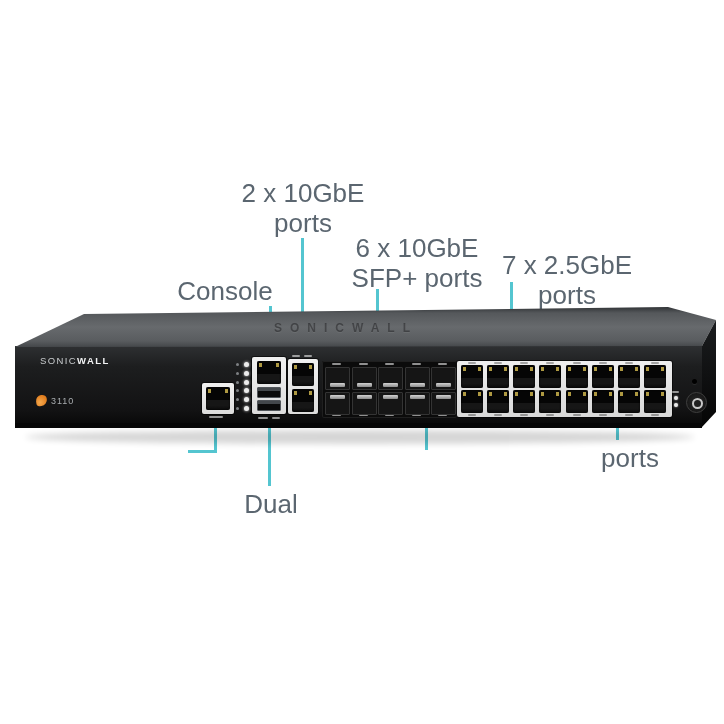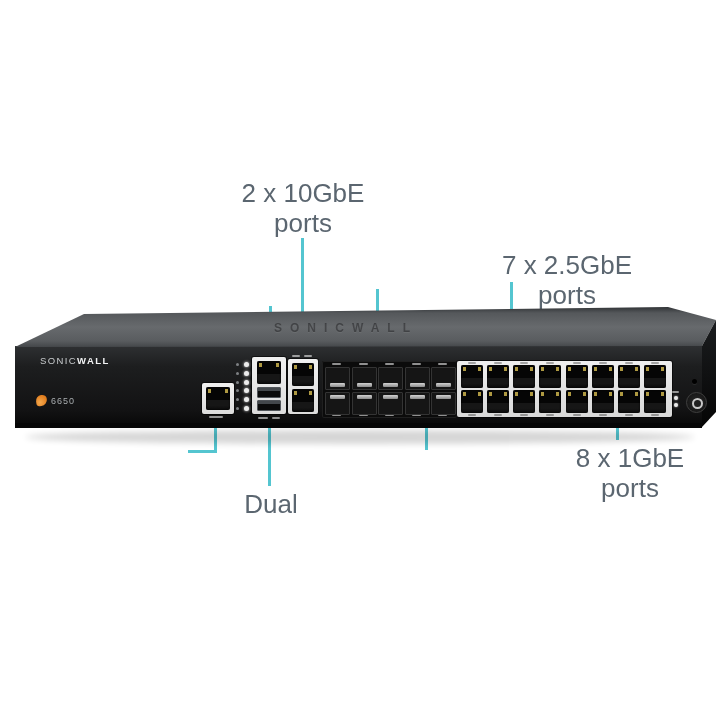--- a/index.html
+++ b/index.html
@@ -69,31 +69,37 @@
 </style>
 </head>
 <body>
 
 <div id="scene">
 
   <div class="callout" style="left:303px;top:178px;">
     <div>2 x 10GbE</div>
     <div>ports</div>
   </div>
+  <div class="callout" style="left:225px;top:276px;">
+    <div>Console</div>
+  </div>
+  <div class="callout" style="left:417px;top:233px;">
+    <div>6 x 10GbE</div>
+    <div>SFP+ ports</div>
+  </div>
   <div class="callout" style="left:567px;top:250px;">
     <div>7 x 2.5GbE</div>
     <div>ports</div>
   </div>
   <div class="callout" style="left:145px;top:436px;">
   </div>
   <div class="callout" style="left:271px;top:489px;text-align:center;">
     <div>Dual</div>
   </div>
   <div class="callout" style="left:630px;top:443px;">
-    <div>8 x 1GbE</div>
     <div>ports</div>
   </div>
 
   <div class="vline" style="left:301px;top:238px;height:152px;"></div>
   <div class="vline" style="left:269px;top:306px;height:64px;"></div>
   <div class="vline" style="left:376px;top:289px;height:104px;"></div>
   <div class="vline" style="left:510px;top:282px;height:108px;"></div>
   <div class="hline" style="left:188px;top:450px;width:29px;"></div>
   <div class="vline" style="left:214px;top:408px;height:45px;"></div>
   <div class="vline" style="left:268px;top:400px;height:86px;"></div>
@@ -128,21 +134,21 @@
     <polygon points="15,347 84,314 668,307 716,320 702,346" fill="url(#topGrad)"></polygon>
     <polygon points="702,346 716,320 716,412 702,427" fill="url(#sideGrad)"></polygon>
     <rect x="15" y="423" width="687" height="5" fill="#060606"></rect>
   </svg>
 
   <div class="embossed">SONICWALL</div>
 
   <div class="brand"><span class="lt">SONIC</span><span class="bd">WALL</span></div>
   <div id="model-row">
     <div id="flame"></div>
-    <div id="model-num">6650</div>
+    <div id="model-num">3110</div>
   </div>
 
   <div class="panel" style="left:202px;top:383px;width:32px;height:31px;">
     <div class="rj45" style="left:4px;top:4px;width:24px;height:23px;"></div>
   </div>
   <div class="dash-w" style="left:209px;top:416px;width:14px;"></div>
 
   <div id="led-block">
       <div class="glyph" style="left: 3px; top: 4px;"></div>
       <div class="led" style="left: 11px; top: 3px;"></div>

